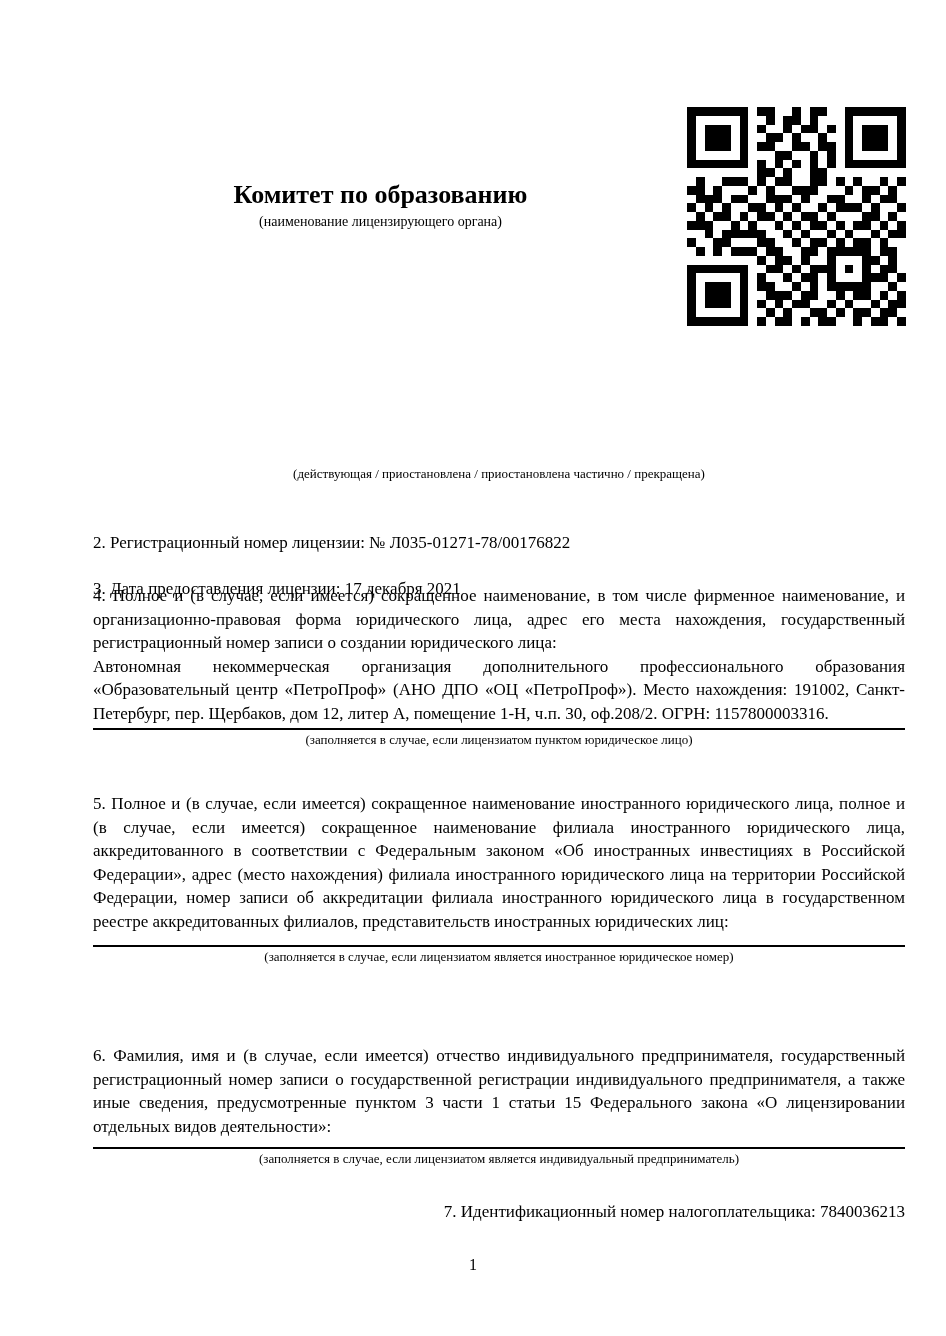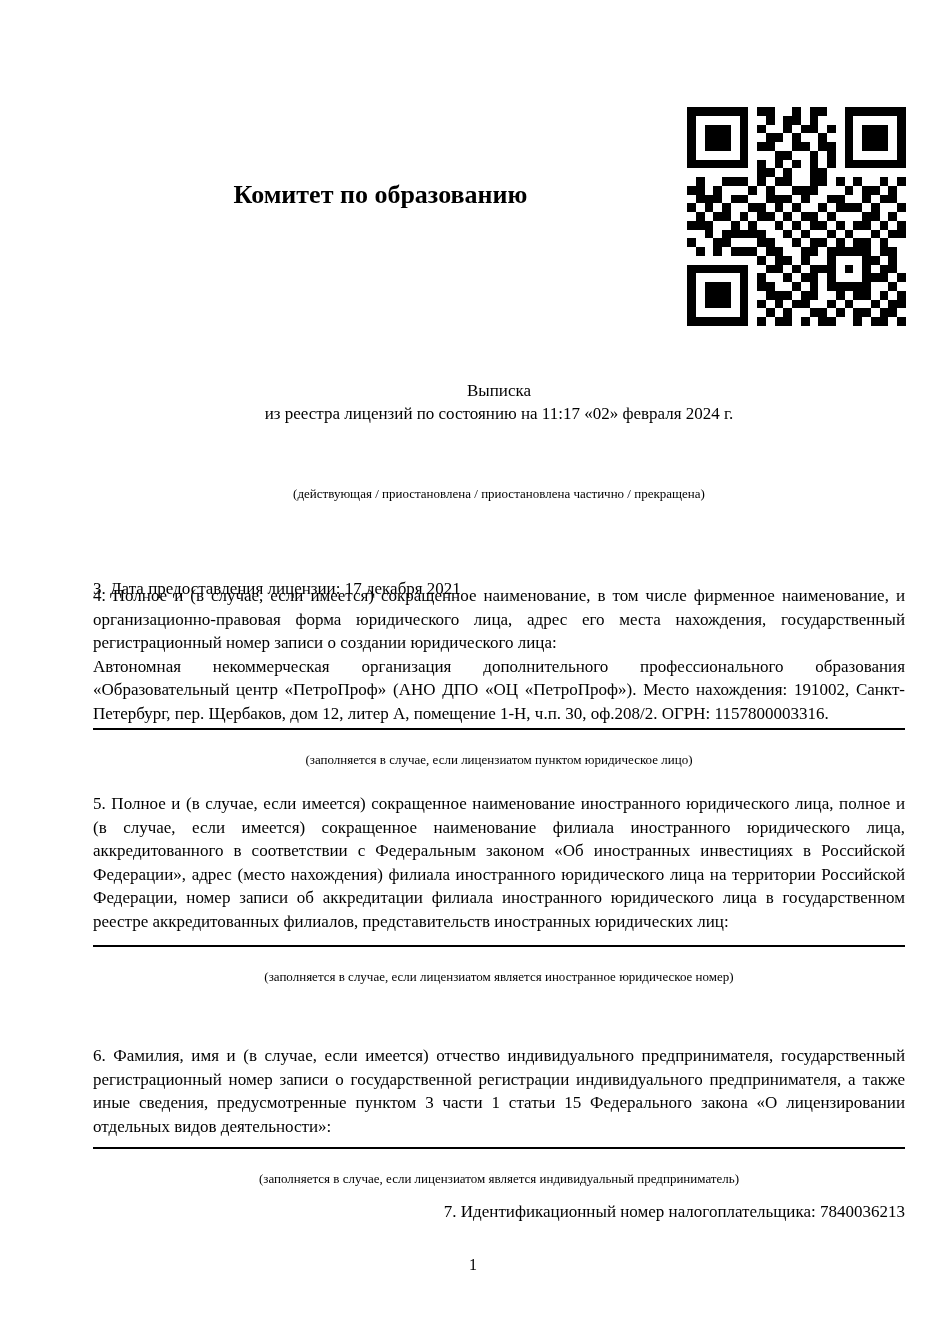--- a/index.html
+++ b/index.html
@@ -63,21 +63,21 @@
   .i4 { top: 584px; font-family: Liberation Serif, serif; }
   .i5 { top: 792px; }
   .i6 { top: 1044px; }
   .i7 { top: 1200px; text-align: right; }
 
   .just { text-align: justify; text-align-last: left; margin: 0; }
   .cap {
     font-size: 13px;
     line-height: 15px;
     text-align: center;
-    margin-top: 22px;
+    margin-top: 2px;
   }
   .rule { border-top: 2px solid #000000; height: 0; }
   .rule-tight { margin-top: 3px; }
   .rule-gap-lg { margin-top: 12px; }
   .rule-gap-md { margin-top: 9px; }
 
   .page-num {
     position: absolute;
     top: 1256px;
     left: 0;
@@ -714,31 +714,31 @@
       <div class="qm on"></div>
       <div class="qm"></div>
       <div class="qm on"></div>
       <div class="qm on"></div>
       <div class="qm"></div>
       <div class="qm on"></div>
     </div>
 
   <div class="org">
     <div class="org-name">Комитет по образованию</div>
+    <div class="org-caption">(наименование лицензирующего органа)</div>
   </div>
 
-  <div class="doc-title">
-    <div>Выписка</div>
-    <div>из реестра лицензий по состоянию на 11:17 «02» февраля 2024 г.</div>
-  </div>
 
   <div class="item i1">
     <div class="cap">(действующая / приостановлена / приостановлена частично / прекращена)</div>
   </div>
 
+  <div class="item i2">
+    <div>2. Регистрационный номер лицензии: № Л035-01271-78/00176822</div>
+  </div>
 
   <div class="item i3">
     <div>3. Дата предоставления лицензии: 17 декабря 2021</div>
   </div>
 
   <div class="item i4">
     <p class="just">4. Полное и (в случае, если имеется) сокращенное наименование, в том числе фирменное наименование, и организационно-правовая форма юридического лица, адрес его места нахождения, государственный регистрационный номер записи о создании юридического лица:</p>
     <p class="just">Автономная некоммерческая организация дополнительного профессионального образования «Образовательный центр «ПетроПроф» (АНО ДПО «ОЦ «ПетроПроф»). Место нахождения: 191002, Санкт-Петербург, пер. Щербаков, дом 12, литер А, помещение 1-Н, ч.п. 30, оф.208/2. ОГРН: 1157800003316.</p>
     <div class="rule rule-tight"></div>
     <div class="cap">(заполняется в случае, если лицензиатом пунктом юридическое лицо)</div>

